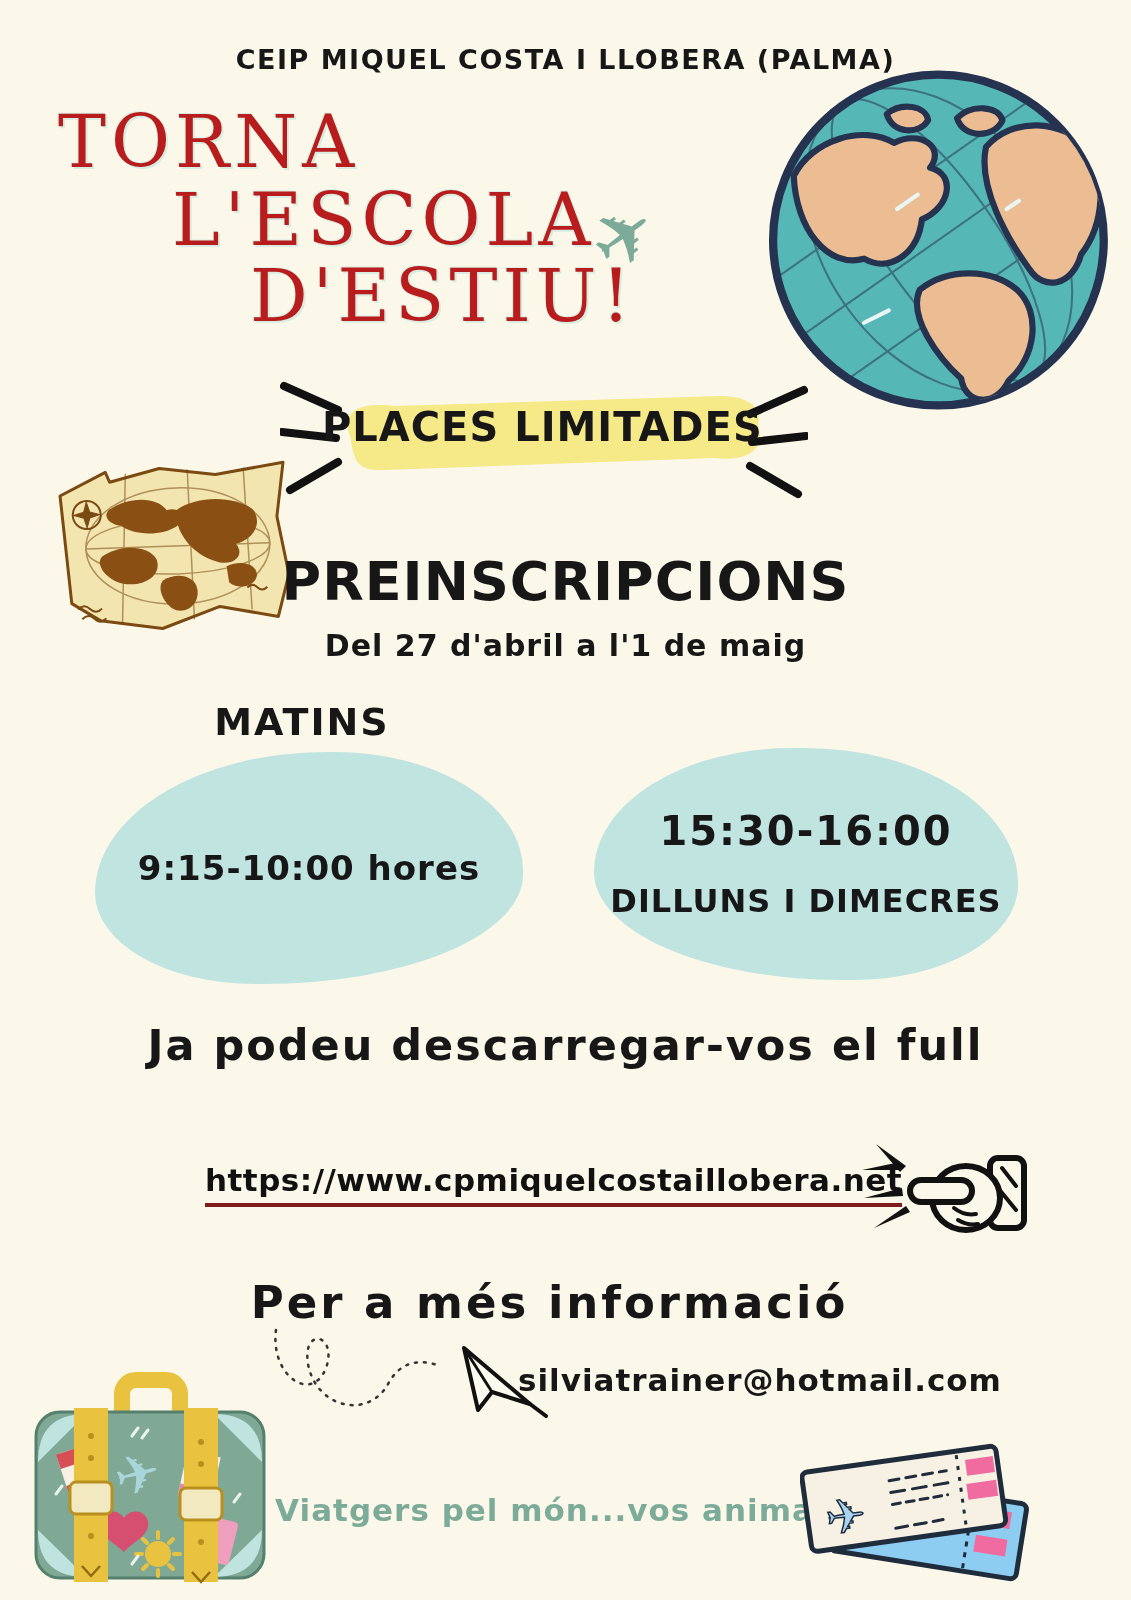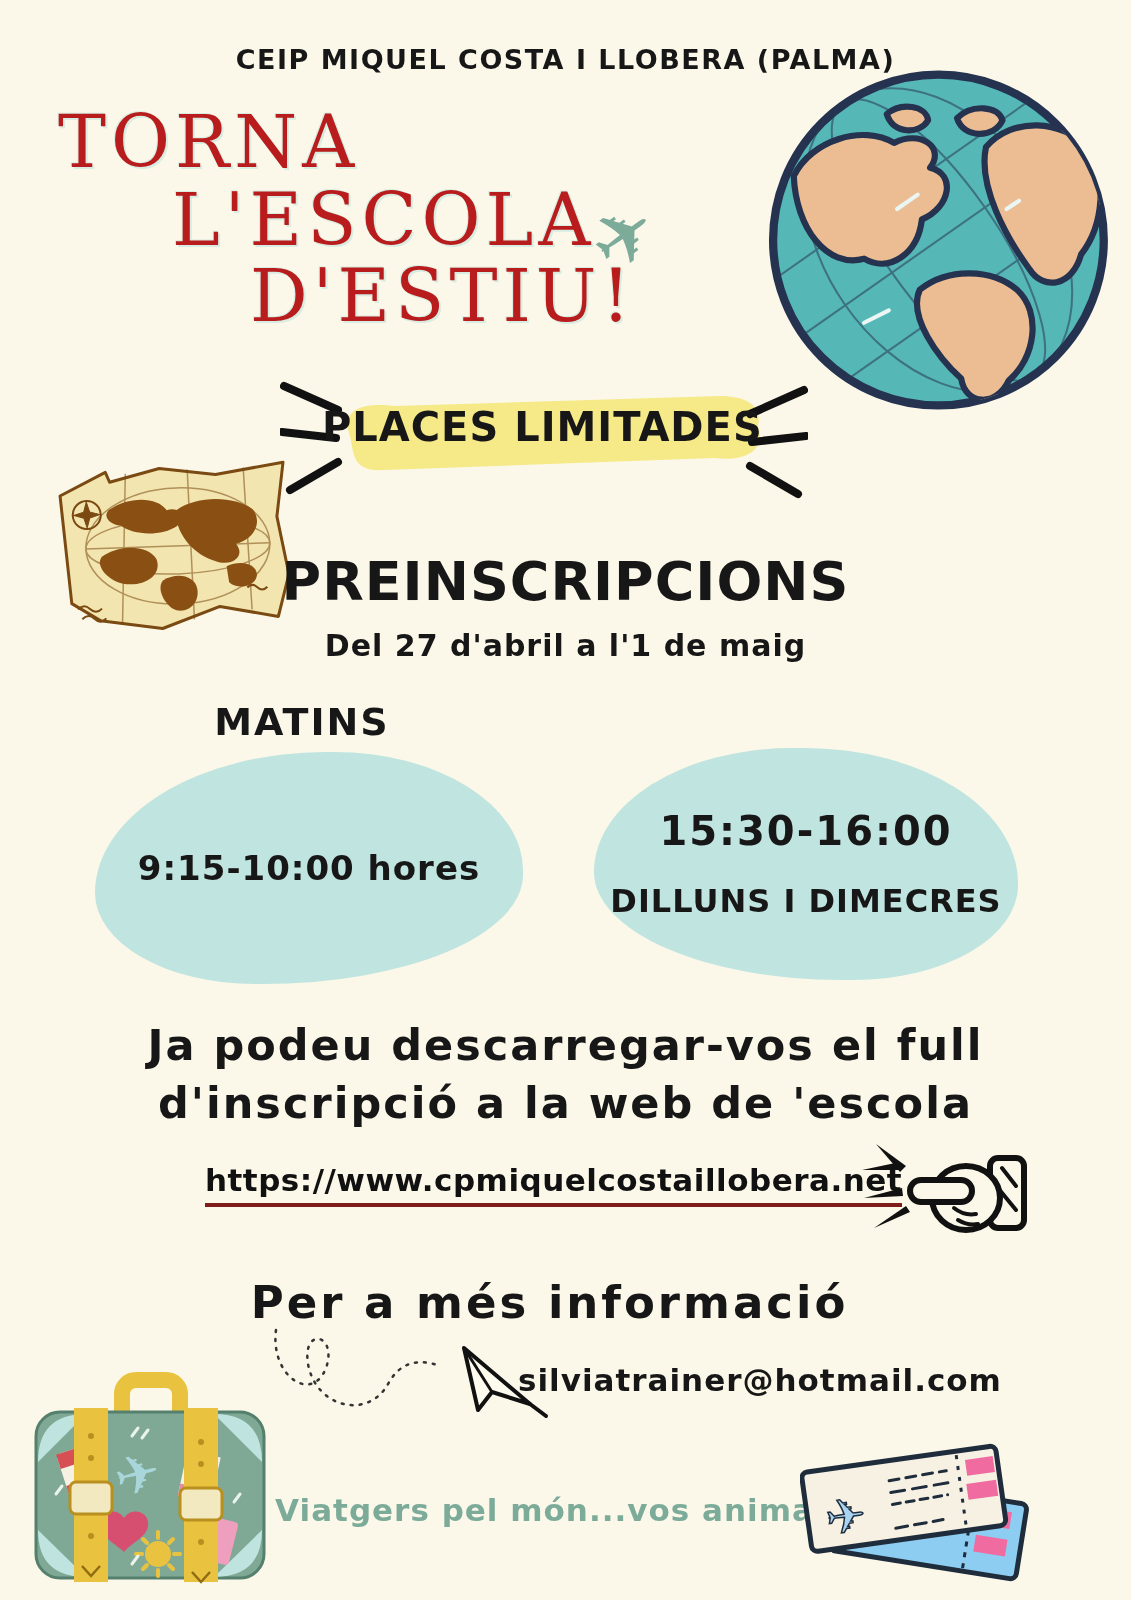--- a/index.html
+++ b/index.html
@@ -163,21 +163,20 @@
 
   <div class="abs blob left">
     <div class="time-left">9:15-10:00 hores</div>
   </div>
   <div class="abs blob right">
     <div class="time-right">15:30-16:00</div>
     <div class="days-right">DILLUNS I DIMECRES</div>
   </div>
 
   <div class="abs center dl1">Ja podeu descarregar-vos el full</div>
-  <div class="abs center dl2">d'inscripció a la web de 'escola</div>
 
   <div class="abs center url-row">
     <a class="url" href="#">https://www.cpmiquelcostaillobera.net</a>
   </div>
 
   <svg class="abs hand" width="175" height="120" viewBox="0 0 175 120">
     <g fill="#111">
       <polygon points="0,34 38,26 40,34"></polygon>
       <polygon points="2,62 40,52 41,60"></polygon>
       <polygon points="14,8 44,30 38,36"></polygon>

